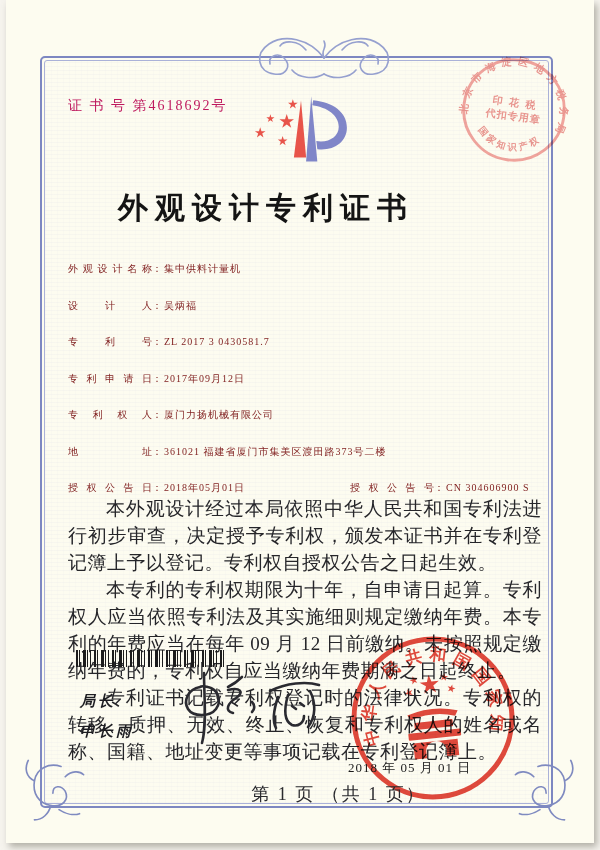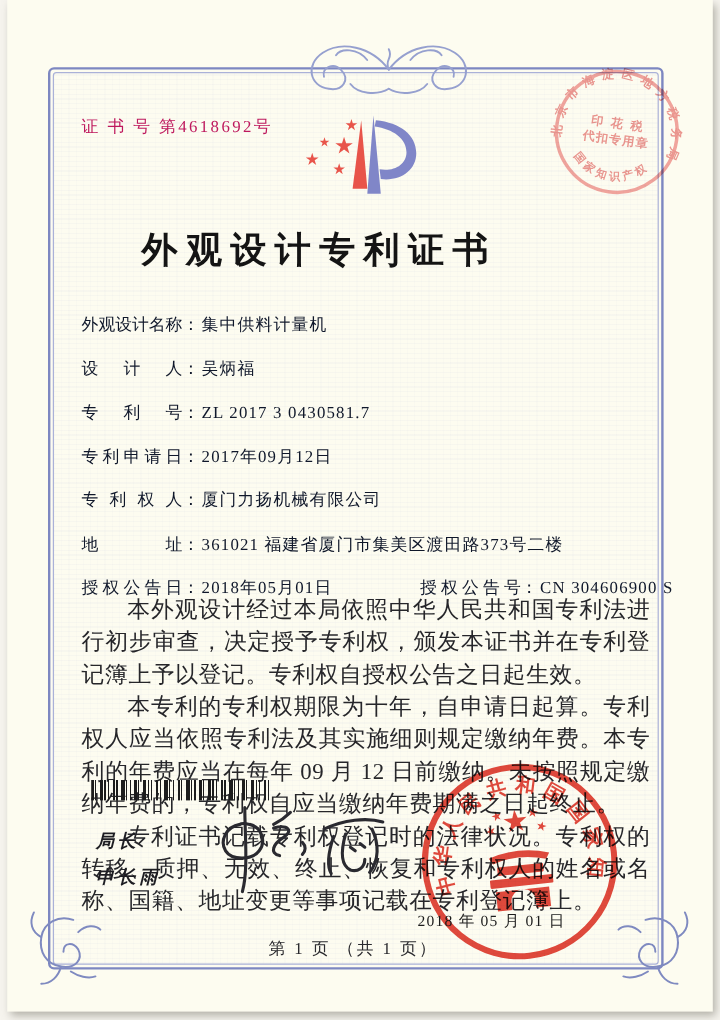--- a/index.html
+++ b/index.html
@@ -27,21 +27,21 @@
   }
   .cert-number{
     position:absolute;left:62px;top:97px;
     font-size:14px;color:#be185d;letter-spacing:2px;
   }
   .logo{position:absolute;left:244px;top:88px;width:102px;height:100px;}
   .title{
     position:absolute;left:0;top:188px;width:520px;text-align:center;
     font-size:30px;font-weight:600;color:#141414;letter-spacing:7px;
   }
-  .fields{position:absolute;left:62px;top:262px;width:480px;font-size:14px;color:#0f172a;text-decoration:underline;}
+  .fields{position:absolute;left:62px;top:262px;width:480px;font-size:10px;color:#7f1d1d;text-decoration:underline;}
   .frow{position:relative;margin-bottom:20.5px;height:16px;white-space:nowrap;}
   .flabel{display:inline-block;width:84px;text-align:justify;text-align-last:justify;vertical-align:top;}
   .fcolon{display:inline-block;margin:0 2px 0 0;}
   .fvalue{display:inline-block;letter-spacing:1px;}
   .grant-right{position:absolute;left:282px;top:0;white-space:nowrap;}
   .paras{
     position:absolute;left:62px;top:495px;width:474px;
     font-size:19px;line-height:27px;color:#26262a;text-align:justify;letter-spacing:.5px;
   }
   .paras p{margin:0;text-indent:2em;}
@@ -65,21 +65,21 @@
   .office-seal{
     position:absolute;left:341px;top:632px;width:172px;height:172px;
     transform:rotate(-6deg);opacity:.92;mix-blend-mode:multiply;
   }
   .seal-date{
     position:absolute;left:342px;top:759px;width:180px;
     font-size:13px;color:#1c1c1c;letter-spacing:1px;white-space:nowrap;
   }
   .page-number{
     position:absolute;left:34px;top:782px;width:509px;text-align:center;
-    font-size:14px;color:#2a2a2e;letter-spacing:2px;
+    font-size:18px;color:#2a2a2e;letter-spacing:2px;padding-left:44px;
   }
   .orn-top{position:absolute;left:208px;top:30px;width:220px;height:56px;}
   .orn-bl{position:absolute;left:12px;top:746px;width:80px;height:80px;}
   .orn-br{position:absolute;left:495px;top:746px;width:80px;height:80px;transform:scaleX(-1);}
 </style>
 </head>
 <body>
 
 <div class="paper">
 

